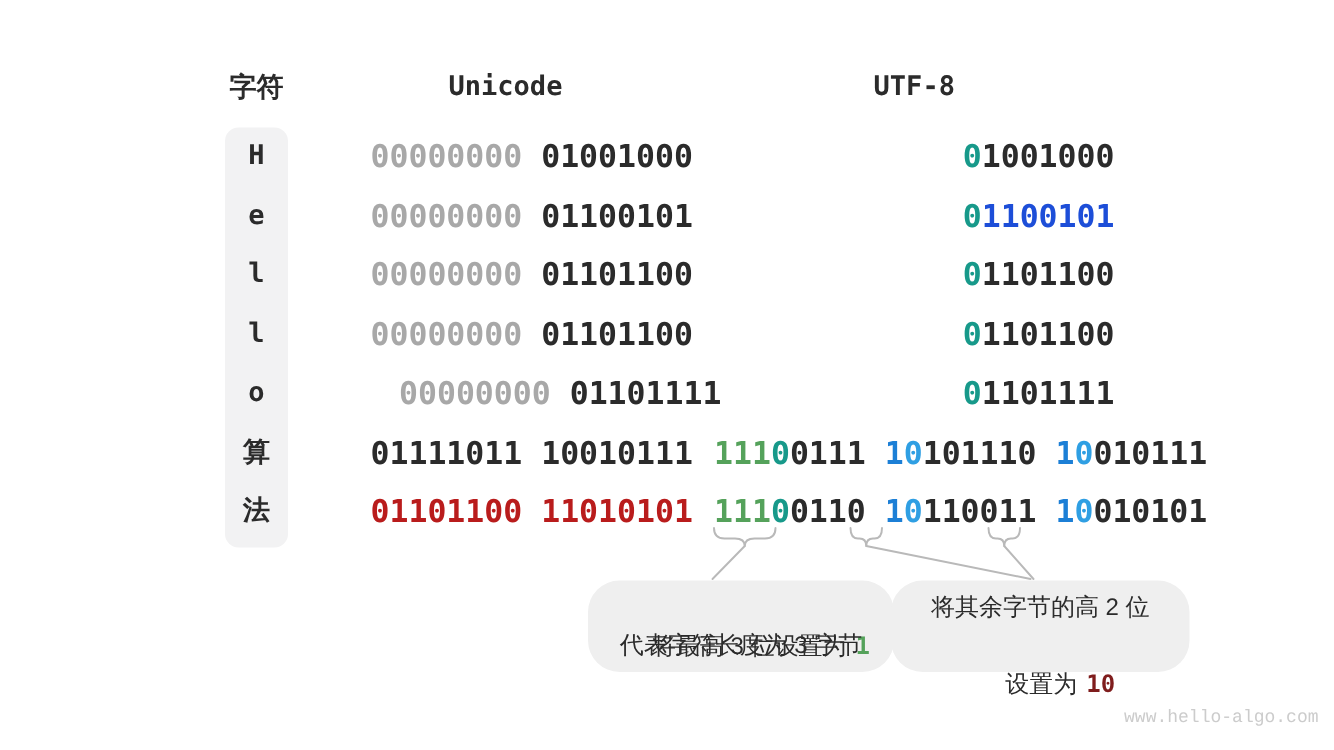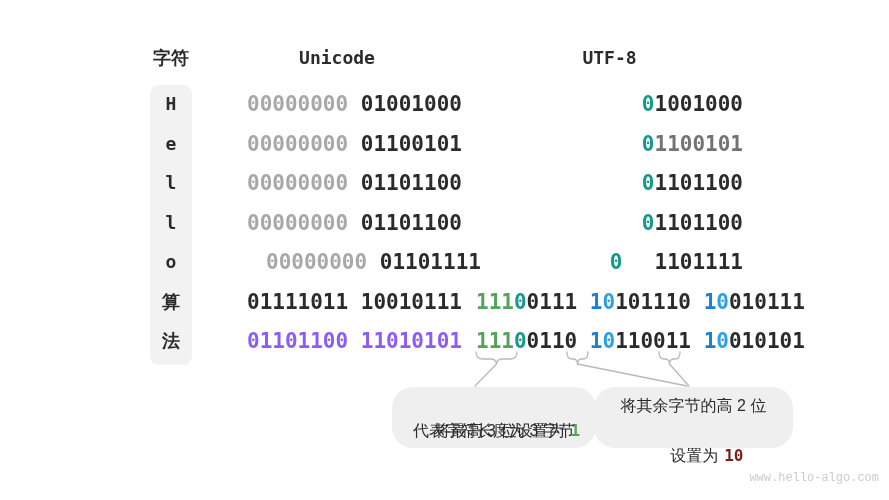--- a/index.html
+++ b/index.html
@@ -61,27 +61,27 @@
     <div class="char-cell" style="top:202.5px;">算</div>
     <div class="char-cell" style="top:242px;">法</div>
   </div>
 
   <div class="bits bits-unicode" style="top:93px;"><span style="color: rgb(168, 168, 168);">00000000 </span><span style="color: rgb(43, 43, 43);">01001000</span></div>
   <div class="bits bits-unicode" style="top:132.5px;"><span style="color: rgb(168, 168, 168);">00000000 </span><span style="color: rgb(43, 43, 43);">01100101</span></div>
   <div class="bits bits-unicode" style="top:172px;"><span style="color: rgb(168, 168, 168);">00000000 </span><span style="color: rgb(43, 43, 43);">01101100</span></div>
   <div class="bits bits-unicode" style="top:211.5px;"><span style="color: rgb(168, 168, 168);">00000000 </span><span style="color: rgb(43, 43, 43);">01101100</span></div>
   <div class="bits bits-unicode" style="top:251px;margin-left:19px;"><span style="color: rgb(168, 168, 168);">00000000 </span><span style="color: rgb(43, 43, 43);">01101111</span></div>
   <div class="bits bits-unicode" style="top:290.5px;"><span style="color: rgb(43, 43, 43);">01111011 10010111</span></div>
-  <div class="bits bits-unicode" style="top:330px;"><span style="color: #8b5cf6;">01101100 11010101</span></div>
+  <div class="bits bits-unicode" style="top:330px;"><span style="color: #b91c1c;">01101100 11010101</span></div>
 
   <div class="bits bits-utf8" style="top:93px;"><span style="color: rgb(23, 153, 138);">0</span><span style="color: rgb(43, 43, 43);">1001000</span></div>
-  <div class="bits bits-utf8" style="top:132.5px;"><span style="color: rgb(23, 153, 138);">0</span><span style="color: #737373;">1100101</span></div>
+  <div class="bits bits-utf8" style="top:132.5px;"><span style="color: rgb(23, 153, 138);">0</span><span style="color: #1d4ed8;">1100101</span></div>
   <div class="bits bits-utf8" style="top:172px;"><span style="color: rgb(23, 153, 138);">0</span><span style="color: rgb(43, 43, 43);">1101100</span></div>
   <div class="bits bits-utf8" style="top:211.5px;"><span style="color: rgb(23, 153, 138);">0</span><span style="color: rgb(43, 43, 43);">1101100</span></div>
-  <div class="bits bits-utf8" style="top:251px;"><span style="color: rgb(23, 153, 138);">0</span><span style="color: rgb(43, 43, 43); padding-left: 32px;">1101111</span></div>
+  <div class="bits bits-utf8" style="top:251px;"><span style="color: rgb(23, 153, 138);">0</span><span style="color: rgb(43, 43, 43);">1101111</span></div>
   <div class="bits bits-utf8" style="top:290.5px;"><span style="color: rgb(85, 162, 91);">111</span><span style="color: rgb(23, 153, 138);">0</span><span style="color: rgb(43, 43, 43);">0111 </span><span style="color: rgb(28, 127, 214);">1</span><span style="color: rgb(47, 159, 227);">0</span><span style="color: rgb(43, 43, 43);">101110 </span><span style="color: rgb(28, 127, 214);">1</span><span style="color: rgb(47, 159, 227);">0</span><span style="color: rgb(43, 43, 43);">010111</span></div>
   <div class="bits bits-utf8" style="top:330px;"><span style="color: rgb(85, 162, 91);">111</span><span style="color: rgb(23, 153, 138);">0</span><span style="color: rgb(43, 43, 43);">0110 </span><span style="color: rgb(28, 127, 214);">1</span><span style="color: rgb(47, 159, 227);">0</span><span style="color: rgb(43, 43, 43);">110011 </span><span style="color: rgb(28, 127, 214);">1</span><span style="color: rgb(47, 159, 227);">0</span><span style="color: rgb(43, 43, 43);">010101</span></div>
 
   <svg class="overlay" viewBox="0 0 889 500">
     <g stroke="#b9b9b9" stroke-width="1.3" fill="none" stroke-linecap="round" stroke-linejoin="round">
       <path d="M476,352 Q476,359 483,359 L490,359 Q496.5,359 496.5,364 Q496.5,359 503,359 L510,359 Q517,359 517,352"></path>
       <path d="M567,352 Q567,359 572,359 L573,359 Q577.5,359 577.5,364 Q577.5,359 582,359 L583,359 Q588,359 588,352"></path>
       <path d="M659,352 Q659,359 664,359 L665,359 Q669.5,359 669.5,364 Q669.5,359 674,359 L675,359 Q680,359 680,352"></path>
       <path d="M496.5,364 L475,386"></path>
       <path d="M577.5,364 L687,386"></path>

